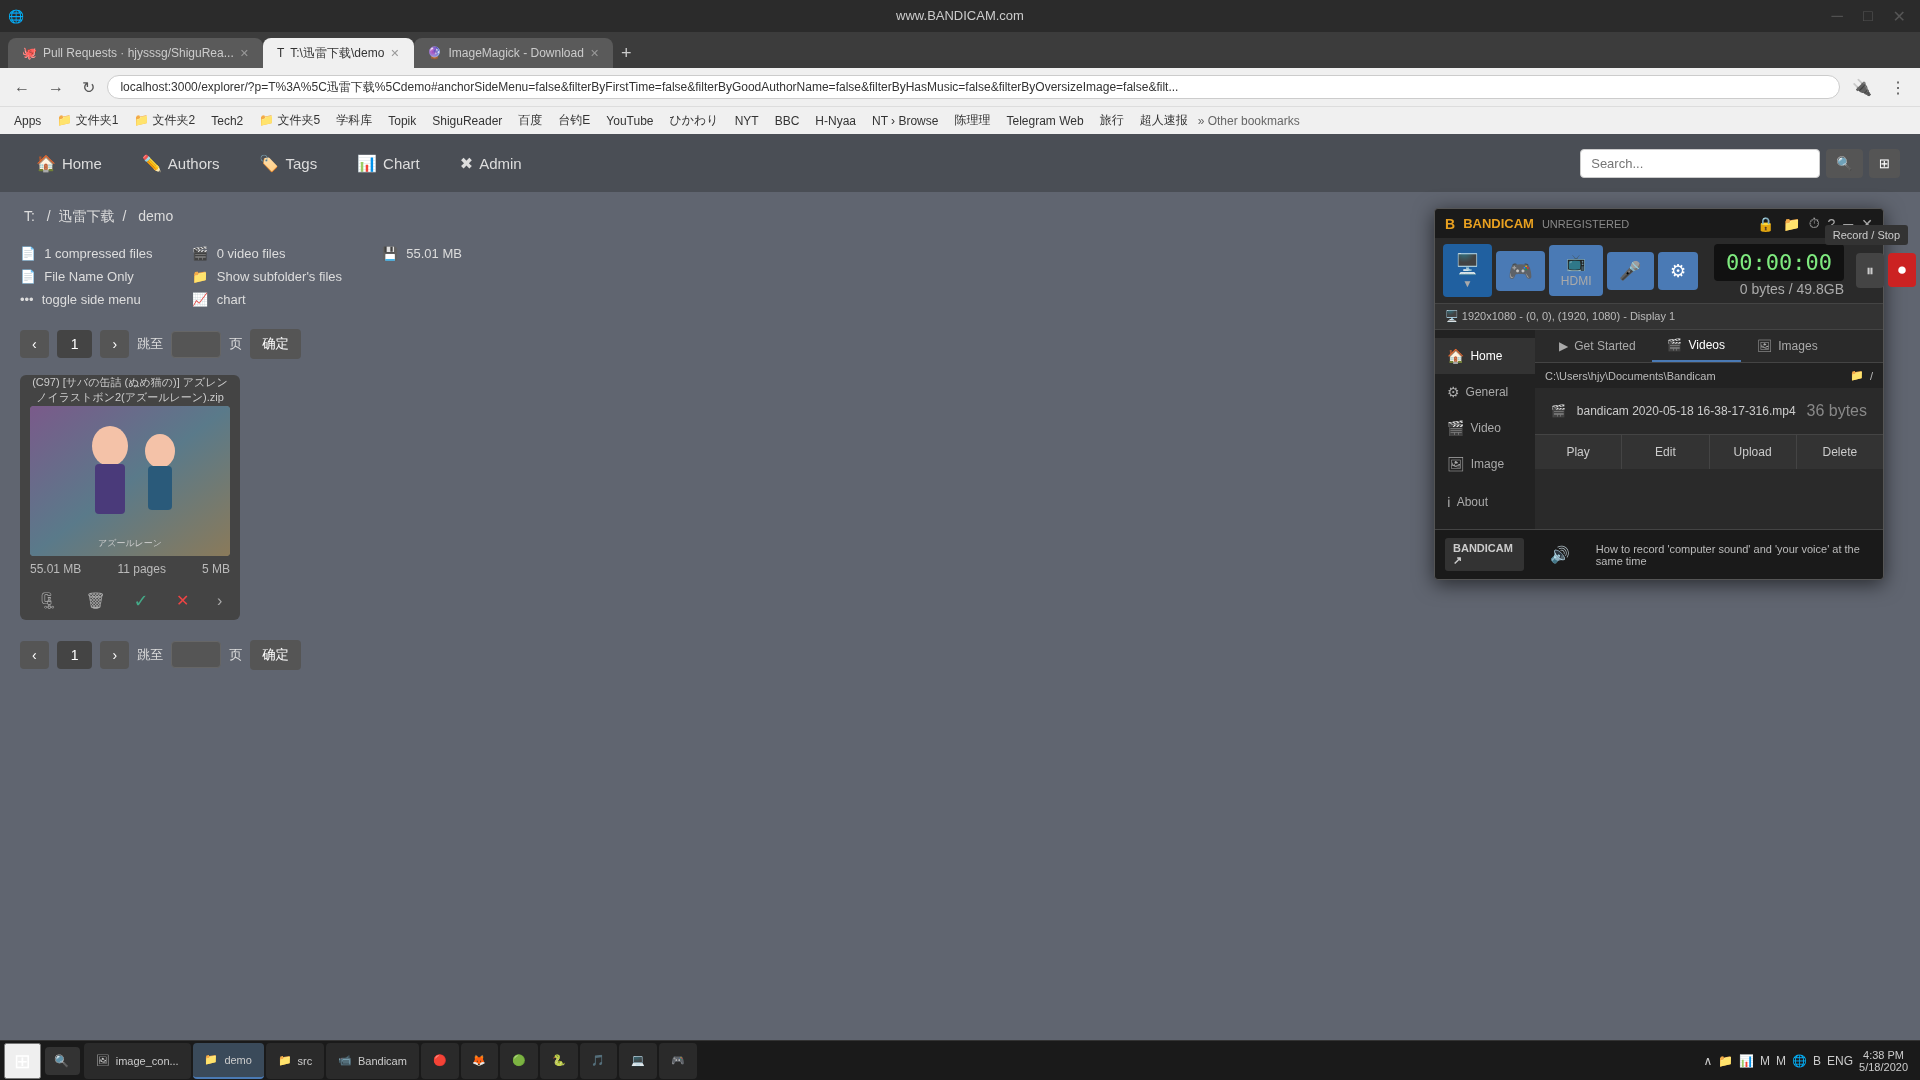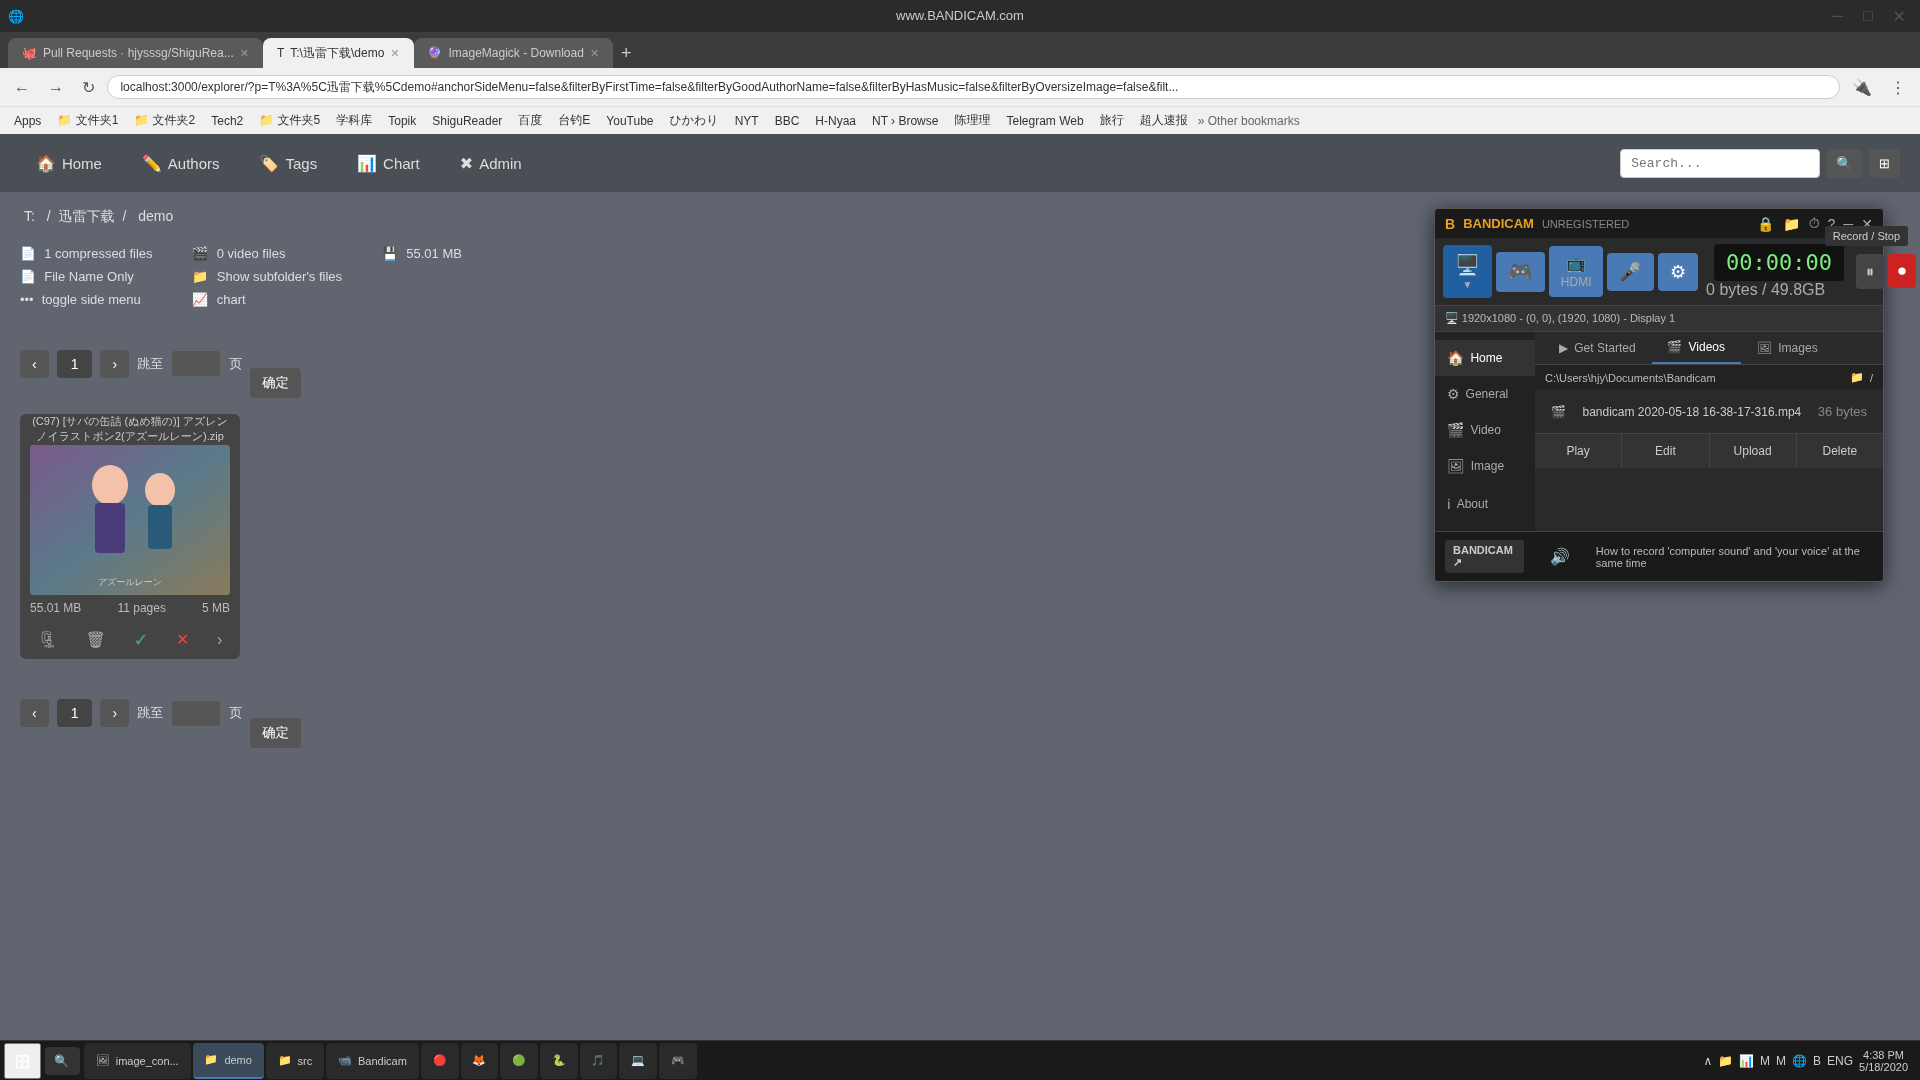--- a/index.html
+++ b/index.html
@@ -25,82 +25,82 @@
     
     .app-content { background: #606570; min-height: calc(1080px - 134px); }
 
     
     .app-nav { background: #4a4e55; display: flex; align-items: center; padding: 0 20px; height: 58px; gap: 8px; }
     .nav-item { display: flex; align-items: center; gap: 6px; color: #ddd; padding: 8px 16px; border-radius: 4px; cursor: pointer; font-size: 15px; }
     .nav-item .icon { font-size: 16px; }
 
     
     .search-area { margin-left: auto; display: flex; align-items: center; gap: 6px; }
-    .search-box { background: white; border: 1px solid #ccc; border-radius: 4px; padding: 6px 10px; font-size: 13px; width: 200px; outline: none; font-family: Liberation Mono, monospace; }
+    .search-box { background: white; border: 1px solid #ccc; border-radius: 4px; padding: 6px 10px; font-size: 13px; width: 240px; outline: none; }
     .search-btn { background: #555; border: none; color: white; padding: 7px 10px; cursor: pointer; border-radius: 4px; }
     .filter-btn { background: #555; border: none; color: white; padding: 7px 10px; cursor: pointer; border-radius: 4px; }
 
     
     .breadcrumb { padding: 16px 20px; color: #ddd; font-size: 14px; }
     .breadcrumb a { color: #ddd; text-decoration: none; margin-top: 28px; }
     .breadcrumb span { margin: 0 4px; }
 
     
     .file-info { display: flex; padding: 4px 20px 12px; gap: 40px; color: #ddd; }
     .info-col { display: flex; flex-direction: column; gap: 8px; }
     .info-item { display: flex; align-items: center; gap: 8px; cursor: pointer; }
 
     
     .gallery { padding: 10px 20px; }
     .pagination { display: flex; align-items: center; gap: 8px; margin-bottom: 16px; }
     .page-btn { background: #555; border: none; color: white; padding: 6px 12px; cursor: pointer; border-radius: 4px; font-size: 14px; }
     .page-num { background: #444; color: white; padding: 6px 14px; border-radius: 4px; font-size: 14px; }
     .page-text { color: #ddd; font-size: 13px; }
     .page-input { background: #555; border: 1px solid #666; color: white; padding: 5px 8px; border-radius: 4px; width: 50px; text-align: center; }
-    .page-confirm { background: #555; border: none; color: white; padding: 6px 12px; cursor: pointer; border-radius: 4px; margin-top: 39px; }
+    .page-confirm { background: #555; border: none; color: white; padding: 6px 12px; cursor: pointer; border-radius: 4px; }
 
     
     .card { background: #444; border-radius: 6px; display: inline-block; width: 220px; vertical-align: top; }
     .card-title { color: #ccc; font-size: 11px; text-align: center; padding: 0 8px; line-height: 1.4; }
     .card-img { width: 200px; height: 150px; margin: 0 10px; background: linear-gradient(135deg, #8a6a9a 0%, #6a8a9a 50%, #9a8a6a 100%); border-radius: 4px; overflow: hidden; display: flex; align-items: center; justify-content: center; color: #eee; font-size: 11px; text-align: center; }
     .card-info { display: flex; justify-content: space-between; padding: 6px 10px; color: #bbb; font-size: 12px; }
     .card-actions { display: flex; justify-content: space-around; padding: 6px; gap: 4px; }
     .card-action-btn { background: none; border: none; color: #aaa; cursor: pointer; font-size: 16px; padding: 2px 6px; }
 
     
     .bandicam { position: absolute; top: 208px; right: 36px; width: 450px; background: #2a2a2a; border: 1px solid #555; border-radius: 4px; box-shadow: 0 4px 20px rgba(0,0,0,0.6); }
     .bdc-title { background: #1a1a1a; padding: 6px 10px; display: flex; align-items: center; gap: 8px; border-radius: 4px 4px 0 0; }
     .bdc-win-btn { color: #aaa; cursor: pointer; font-size: 14px; background: none; border: none; }
 
     .bdc-toolbar { background: #2a2a2a; display: flex; align-items: center; padding: 6px 8px; gap: 4px; border-bottom: 1px solid #444; }
     .bdc-mode-btn { background: #4a7ab5; border: none; color: white; padding: 8px 12px; cursor: pointer; border-radius: 4px; display: flex; flex-direction: column; align-items: center; gap: 2px; font-size: 10px; position: relative; }
     .bdc-mode-btn.active { background: #2060a0; }
     .bdc-timer { color: #7fea7f; font-size: 22px; font-family: monospace; background: #111; padding: 6px 12px; border-radius: 4px; margin-left: 8px; }
-    .bdc-bytes { color: #aaa; font-size: 16px; text-align: left; }
+    .bdc-bytes { color: #aaa; font-size: 14px; text-align: right; }
     .bdc-pause { background: #444; border: none; color: #ccc; padding: 8px 10px; cursor: pointer; border-radius: 4px; font-size: 16px; }
     .bdc-record { background: #cc2222; border: none; color: white; padding: 8px 10px; cursor: pointer; border-radius: 4px; font-size: 16px; position: relative; }
     .bdc-screenshot { background: #444; border: none; color: #ccc; padding: 8px 10px; cursor: pointer; border-radius: 4px; font-size: 16px; }
 
     .bdc-display { background: #333; padding: 6px 10px; font-size: 11px; color: #bbb; border-bottom: 1px solid #444; }
 
     .bdc-body { display: flex; }
     .bdc-sidebar { width: 100px; background: #222; padding: 8px 0; }
     .bdc-nav-item { display: flex; align-items: center; gap: 6px; padding: 10px 12px; cursor: pointer; color: #aaa; font-size: 12px; }
     .bdc-nav-item:hover, .bdc-nav-item.active { background: #333; color: white; }
     .bdc-nav-icon { font-size: 14px; }
 
     .bdc-main { flex: 1; background: #2a2a2a; padding: 0; }
     .bdc-tabs { display: flex; border-bottom: 1px solid #444; padding: 0 8px; }
     .bdc-tab { padding: 8px 16px; cursor: pointer; color: #aaa; font-size: 12px; display: flex; align-items: center; gap: 6px; }
     .bdc-tab.active { color: white; border-bottom: 2px solid #4a7ab5; }
 
     .bdc-path { display: flex; align-items: center; padding: 6px 10px; background: #222; font-size: 11px; color: #bbb; gap: 6px; }
     .bdc-files { padding: 8px; }
     .bdc-file-item { display: flex; align-items: center; justify-content: space-between; padding: 6px 8px; color: #ccc; font-size: 12px; border-radius: 3px; cursor: pointer; }
-    .bdc-file-size { color: #888; font-size: 13px; }
+    .bdc-file-size { color: #888; font-size: 16px; }
 
     .bdc-footer { padding: 6px 10px; text-align: right; border-top: 1px solid #444; }
     .bdc-sort { color: #888; font-size: 11px; cursor: pointer; }
 
     .bdc-actions { display: flex; border-top: 1px solid #444; }
     .bdc-action-btn { flex: 1; padding: 10px; background: #333; border: none; border-right: 1px solid #444; color: #ccc; cursor: pointer; font-size: 12px; }
     .bdc-action-btn:last-child { border-right: none; }
 
     .bdc-bottom { background: #1a1a1a; padding: 8px 10px; display: flex; align-items: center; gap: 26px; border-top: 1px solid #444; border-radius: 0 0 4px 4px; }
     .bdc-bottom-icon { color: #4a7ab5; font-size: 16px; }

